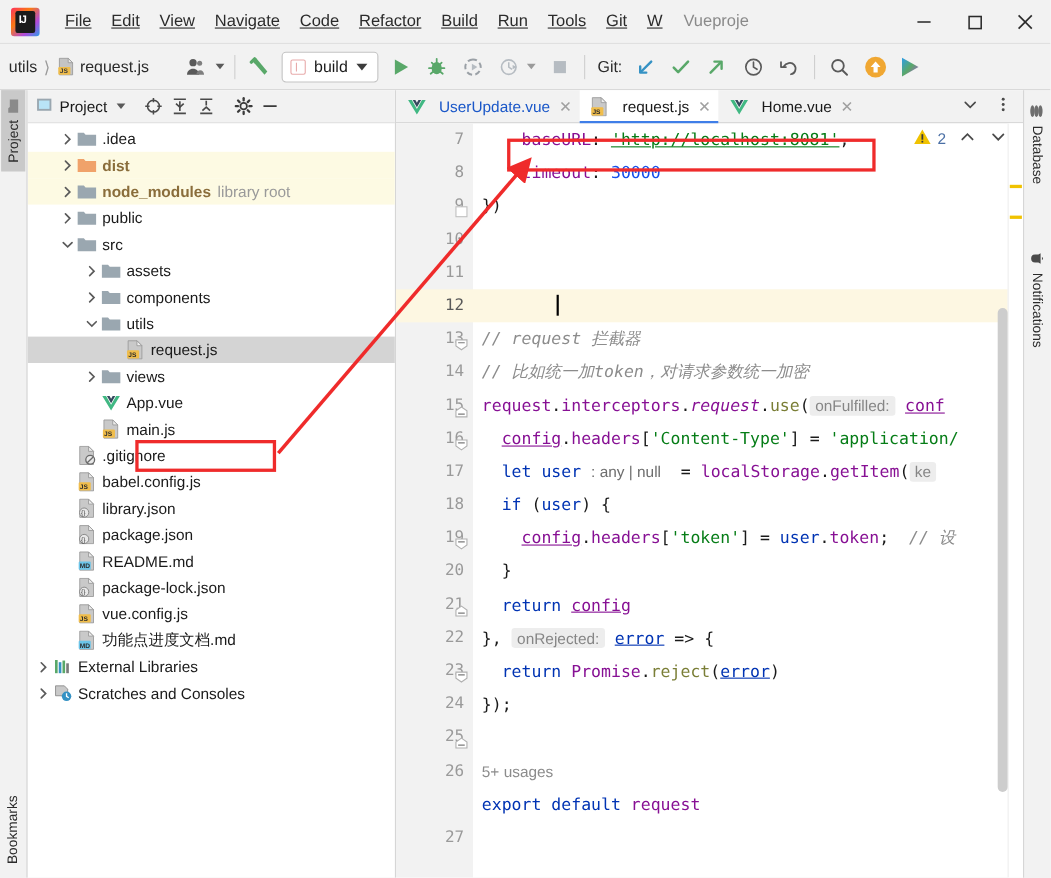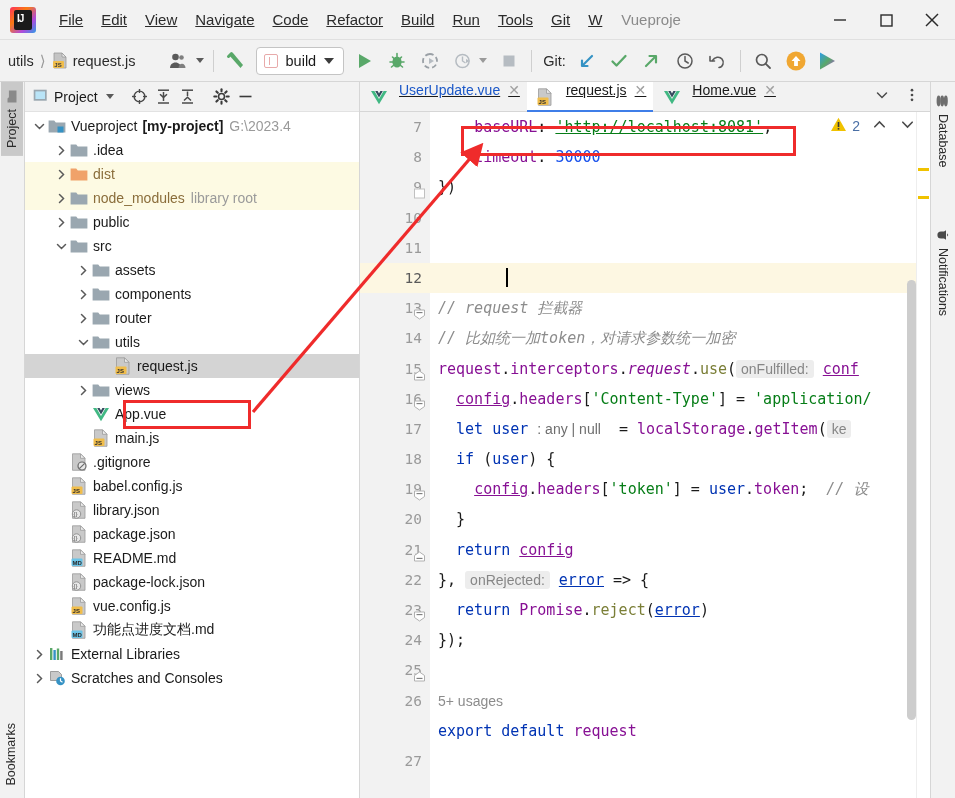--- a/index.html
+++ b/index.html
@@ -78,26 +78,26 @@
   .tree { flex:1 1 auto; overflow:hidden; font-size:14px; padding-top:2px;}
   .row { height:24px; display:flex; align-items:center; white-space:nowrap; padding-right:4px;}
   .row.hl-yellow { background:#fdfae3; }
   .row.hl-sel { background:#d4d4d4; }
   .arrow { width:16px; flex:0 0 16px; display:flex; align-items:center; justify-content:center; color:#6e6e6e; }
   .arrow svg{display:block}
   .ico { width:20px; flex:0 0 20px; display:flex;align-items:center;justify-content:center; margin-right:4px;}
   .lbl { color:#1a1a1a; }
   .lbl.bold { font-weight:bold; }
   .lbl.muted { color:#9a9a9a; margin-left:6px; }
-  .lbl.orange { color:#8a6d3b; }
+  .lbl.orange { color:#8a6d3b;font-weight:bold; }
 
   
   .editor-area { flex:1 1 auto; display:flex; flex-direction:column; min-width:0; background:#fff;}
   .tabs { height:30px; display:flex; align-items:stretch; background:#f2f2f2; border-bottom:1px solid #d6d6d6; flex:0 0 30px;}
-  .tab { display:flex; gap:6px; padding: 0 7px 0 9px; font-size:14px; color:#1a1a1a; position:relative;text-decoration:underline;}
+  .tab { display:flex; align-items:center; gap:6px; padding: 0 7px 0 9px; font-size:14px; color:#1a1a1a; position:relative;}
   .tab.active { background:#fff; }
   .tab.active:after { content:""; position:absolute; left:0; right:0; bottom:-1px; height:2px; background:#3f7ee8;}
   .tab .x { color:#a0a0a0; font-size:14px; margin-left:2px;}
   .tab-blue { color:#1a57c8; }
   .tabs-right { margin-left:auto; display:flex; align-items:center; gap:2px; padding-right:4px;}
 
   .code-wrap { flex:1 1 auto; display:flex; min-height:0; position:relative; overflow:hidden;}
   .gutter { width:70px; flex:0 0 70px; background:#f2f2f2; text-align:right; color:#9a9a9a;
     font-family:"DejaVu Sans Mono", monospace; font-size:14.5px; padding-top:0px; position:relative;}
   .gutter .gl { height:30.2px; line-height:30.2px; padding-right:8px; }
@@ -364,148 +364,117 @@
             </svg>
         </div>
         <div class="pp-btn">
           <svg width="17" height="17" viewBox="0 0 17 17">
               <line x1="2.5" y1="8.5" x2="14.5" y2="8.5" stroke="#3a3a3a" stroke-width="1.6"></line>
             </svg>
         </div>
       </div>
       <div class="tree" id="tree">
           <div class="row">
-            <span style="width: 6px; flex: 0 0 auto;"></span>
-            <span class="arrow">
-              <svg width="11" height="11" viewBox="0 0 11 11">
-                <path d="M1.5 3.5L5.5 7.5 9.5 3.5" fill="none" stroke="#5a5a5a" stroke-width="1.5" stroke-linecap="round"></path>
+            <span style="width: 28px; flex: 0 0 auto;"></span>
+            <span class="arrow">
+              <svg width="11" height="11" viewBox="0 0 11 11">
+                <path d="M3.5 1.5L7.5 5.5 3.5 9.5" fill="none" stroke="#5a5a5a" stroke-width="1.5" stroke-linecap="round"></path>
               </svg>
             </span>
             <span class="ico">
               <svg width="18" height="15" viewBox="0 0 18 15">
                 <path d="M0.6 1.6h5.6l1.6 1.8h9.6v10H0.6z" fill="#9aa7b0"></path>
-                <rect x="9.5" y="7.5" width="6" height="6" fill="#3592c4"></rect>
-              </svg>
-            </span>
-            <span class="lbl">Vueproject</span>
-            <span class="lbl bold" style="margin-left: 5px;">[my-project]</span>
-            <span class="lbl muted">G:\2023.4</span>
-          </div>
-          <div class="row">
+              </svg>
+            </span>
+            <span class="lbl">.idea</span>
+          </div>
+          <div class="row hl-yellow">
+            <span style="width: 28px; flex: 0 0 auto;"></span>
+            <span class="arrow">
+              <svg width="11" height="11" viewBox="0 0 11 11">
+                <path d="M3.5 1.5L7.5 5.5 3.5 9.5" fill="none" stroke="#5a5a5a" stroke-width="1.5" stroke-linecap="round"></path>
+              </svg>
+            </span>
+            <span class="ico">
+              <svg width="18" height="15" viewBox="0 0 18 15">
+                <path d="M0.6 1.6h5.6l1.6 1.8h9.6v10H0.6z" fill="#f0a26a"></path>
+              </svg>
+            </span>
+            <span class="lbl orange">dist</span>
+          </div>
+          <div class="row hl-yellow">
             <span style="width: 28px; flex: 0 0 auto;"></span>
             <span class="arrow">
               <svg width="11" height="11" viewBox="0 0 11 11">
                 <path d="M3.5 1.5L7.5 5.5 3.5 9.5" fill="none" stroke="#5a5a5a" stroke-width="1.5" stroke-linecap="round"></path>
               </svg>
             </span>
             <span class="ico">
               <svg width="18" height="15" viewBox="0 0 18 15">
                 <path d="M0.6 1.6h5.6l1.6 1.8h9.6v10H0.6z" fill="#9aa7b0"></path>
               </svg>
             </span>
-            <span class="lbl">.idea</span>
-          </div>
-          <div class="row hl-yellow">
-            <span style="width: 28px; flex: 0 0 auto;"></span>
-            <span class="arrow">
-              <svg width="11" height="11" viewBox="0 0 11 11">
-                <path d="M3.5 1.5L7.5 5.5 3.5 9.5" fill="none" stroke="#5a5a5a" stroke-width="1.5" stroke-linecap="round"></path>
-              </svg>
-            </span>
-            <span class="ico">
-              <svg width="18" height="15" viewBox="0 0 18 15">
-                <path d="M0.6 1.6h5.6l1.6 1.8h9.6v10H0.6z" fill="#f0a26a"></path>
-              </svg>
-            </span>
-            <span class="lbl orange">dist</span>
-          </div>
-          <div class="row hl-yellow">
+            <span class="lbl orange">node_modules</span>
+            <span class="lbl muted">library root</span>
+          </div>
+          <div class="row">
             <span style="width: 28px; flex: 0 0 auto;"></span>
             <span class="arrow">
               <svg width="11" height="11" viewBox="0 0 11 11">
                 <path d="M3.5 1.5L7.5 5.5 3.5 9.5" fill="none" stroke="#5a5a5a" stroke-width="1.5" stroke-linecap="round"></path>
               </svg>
             </span>
             <span class="ico">
               <svg width="18" height="15" viewBox="0 0 18 15">
                 <path d="M0.6 1.6h5.6l1.6 1.8h9.6v10H0.6z" fill="#9aa7b0"></path>
               </svg>
             </span>
-            <span class="lbl orange">node_modules</span>
-            <span class="lbl muted">library root</span>
-          </div>
-          <div class="row">
-            <span style="width: 28px; flex: 0 0 auto;"></span>
-            <span class="arrow">
-              <svg width="11" height="11" viewBox="0 0 11 11">
-                <path d="M3.5 1.5L7.5 5.5 3.5 9.5" fill="none" stroke="#5a5a5a" stroke-width="1.5" stroke-linecap="round"></path>
+            <span class="lbl">public</span>
+          </div>
+          <div class="row">
+            <span style="width: 28px; flex: 0 0 auto;"></span>
+            <span class="arrow">
+              <svg width="11" height="11" viewBox="0 0 11 11">
+                <path d="M1.5 3.5L5.5 7.5 9.5 3.5" fill="none" stroke="#5a5a5a" stroke-width="1.5" stroke-linecap="round"></path>
               </svg>
             </span>
             <span class="ico">
               <svg width="18" height="15" viewBox="0 0 18 15">
                 <path d="M0.6 1.6h5.6l1.6 1.8h9.6v10H0.6z" fill="#9aa7b0"></path>
               </svg>
             </span>
-            <span class="lbl">public</span>
-          </div>
-          <div class="row">
-            <span style="width: 28px; flex: 0 0 auto;"></span>
-            <span class="arrow">
-              <svg width="11" height="11" viewBox="0 0 11 11">
-                <path d="M1.5 3.5L5.5 7.5 9.5 3.5" fill="none" stroke="#5a5a5a" stroke-width="1.5" stroke-linecap="round"></path>
+            <span class="lbl">src</span>
+          </div>
+          <div class="row">
+            <span style="width: 50px; flex: 0 0 auto;"></span>
+            <span class="arrow">
+              <svg width="11" height="11" viewBox="0 0 11 11">
+                <path d="M3.5 1.5L7.5 5.5 3.5 9.5" fill="none" stroke="#5a5a5a" stroke-width="1.5" stroke-linecap="round"></path>
               </svg>
             </span>
             <span class="ico">
               <svg width="18" height="15" viewBox="0 0 18 15">
                 <path d="M0.6 1.6h5.6l1.6 1.8h9.6v10H0.6z" fill="#9aa7b0"></path>
               </svg>
             </span>
-            <span class="lbl">src</span>
+            <span class="lbl">assets</span>
           </div>
           <div class="row">
             <span style="width: 50px; flex: 0 0 auto;"></span>
             <span class="arrow">
               <svg width="11" height="11" viewBox="0 0 11 11">
                 <path d="M3.5 1.5L7.5 5.5 3.5 9.5" fill="none" stroke="#5a5a5a" stroke-width="1.5" stroke-linecap="round"></path>
               </svg>
             </span>
             <span class="ico">
               <svg width="18" height="15" viewBox="0 0 18 15">
                 <path d="M0.6 1.6h5.6l1.6 1.8h9.6v10H0.6z" fill="#9aa7b0"></path>
               </svg>
             </span>
-            <span class="lbl">assets</span>
-          </div>
-          <div class="row">
-            <span style="width: 50px; flex: 0 0 auto;"></span>
-            <span class="arrow">
-              <svg width="11" height="11" viewBox="0 0 11 11">
-                <path d="M3.5 1.5L7.5 5.5 3.5 9.5" fill="none" stroke="#5a5a5a" stroke-width="1.5" stroke-linecap="round"></path>
-              </svg>
-            </span>
-            <span class="ico">
-              <svg width="18" height="15" viewBox="0 0 18 15">
-                <path d="M0.6 1.6h5.6l1.6 1.8h9.6v10H0.6z" fill="#9aa7b0"></path>
-              </svg>
-            </span>
             <span class="lbl">components</span>
-          </div>
-          <div class="row">
-            <span style="width: 50px; flex: 0 0 auto;"></span>
-            <span class="arrow">
-              <svg width="11" height="11" viewBox="0 0 11 11">
-                <path d="M3.5 1.5L7.5 5.5 3.5 9.5" fill="none" stroke="#5a5a5a" stroke-width="1.5" stroke-linecap="round"></path>
-              </svg>
-            </span>
-            <span class="ico">
-              <svg width="18" height="15" viewBox="0 0 18 15">
-                <path d="M0.6 1.6h5.6l1.6 1.8h9.6v10H0.6z" fill="#9aa7b0"></path>
-              </svg>
-            </span>
-            <span class="lbl">router</span>
           </div>
           <div class="row">
             <span style="width: 50px; flex: 0 0 auto;"></span>
             <span class="arrow">
               <svg width="11" height="11" viewBox="0 0 11 11">
                 <path d="M1.5 3.5L5.5 7.5 9.5 3.5" fill="none" stroke="#5a5a5a" stroke-width="1.5" stroke-linecap="round"></path>
               </svg>
             </span>
             <span class="ico">
               <svg width="18" height="15" viewBox="0 0 18 15">

